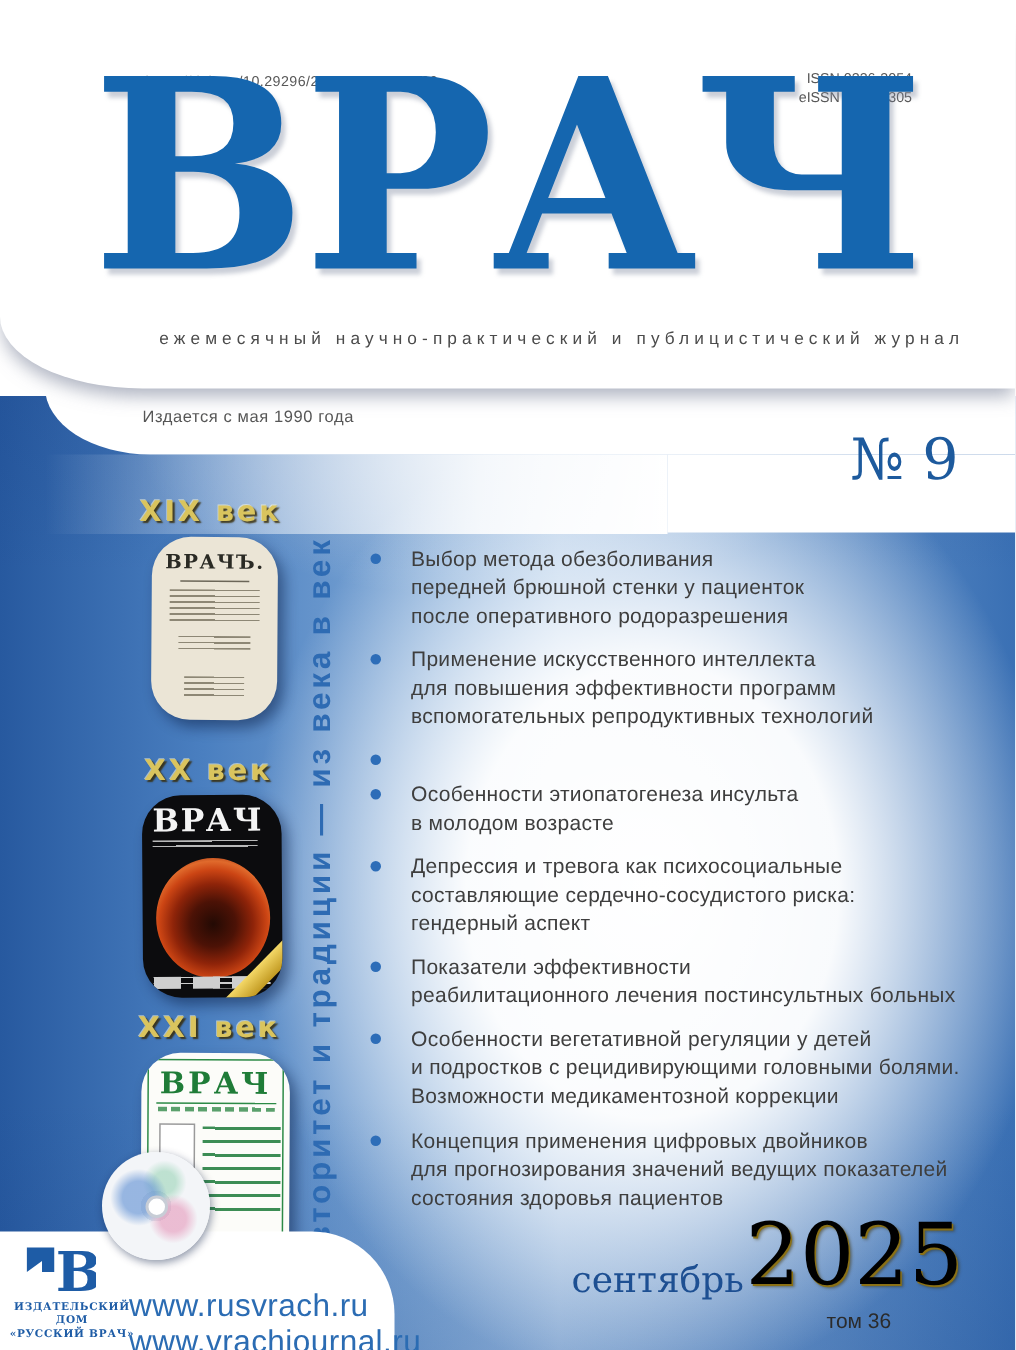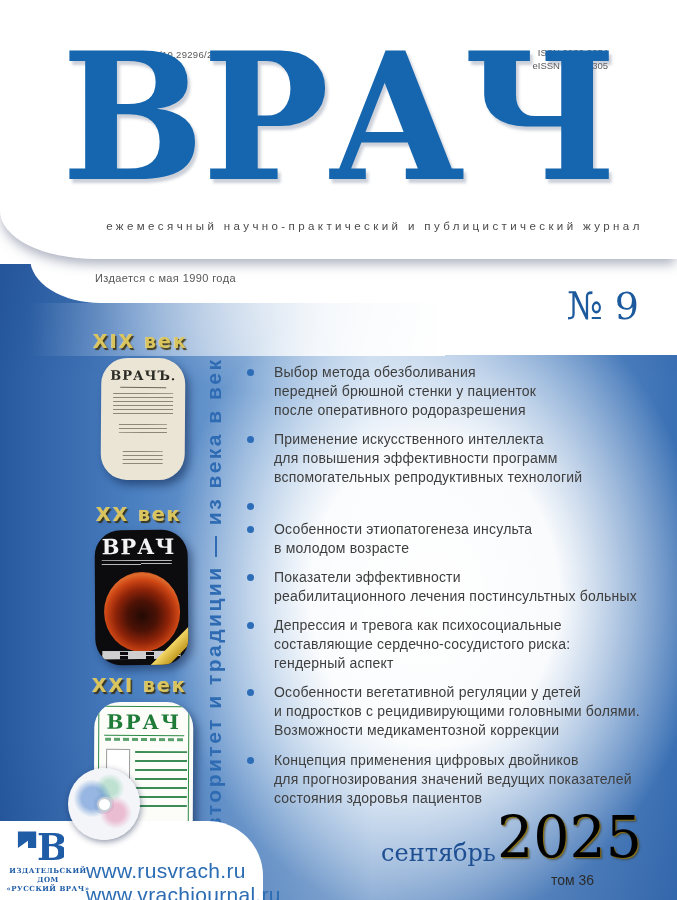--- a/index.html
+++ b/index.html
@@ -194,28 +194,28 @@
     <div class="article">
       <span class="bullet"></span>
     </div>
     <div class="article">
       <span class="bullet"></span>
       <p>Особенности этиопатогенеза инсульта
 в молодом возрасте</p>
     </div>
     <div class="article">
       <span class="bullet"></span>
-      <p>Показатели эффективности
-реабилитационного лечения постинсультных больных</p>
-    </div>
-    <div class="article">
-      <span class="bullet"></span>
       <p>Депрессия и тревога как психосоциальные
 составляющие сердечно-сосудистого риска:
 гендерный аспект</p>
+    </div>
+    <div class="article">
+      <span class="bullet"></span>
+      <p>Показатели эффективности
+реабилитационного лечения постинсультных больных</p>
     </div>
     <div class="article">
       <span class="bullet"></span>
       <p>Особенности вегетативной регуляции у детей
 и подростков с рецидивирующими головными болями.
 Возможности медикаментозной коррекции</p>
     </div>
     <div class="article">
       <span class="bullet"></span>
       <p>Концепция применения цифровых двойников

